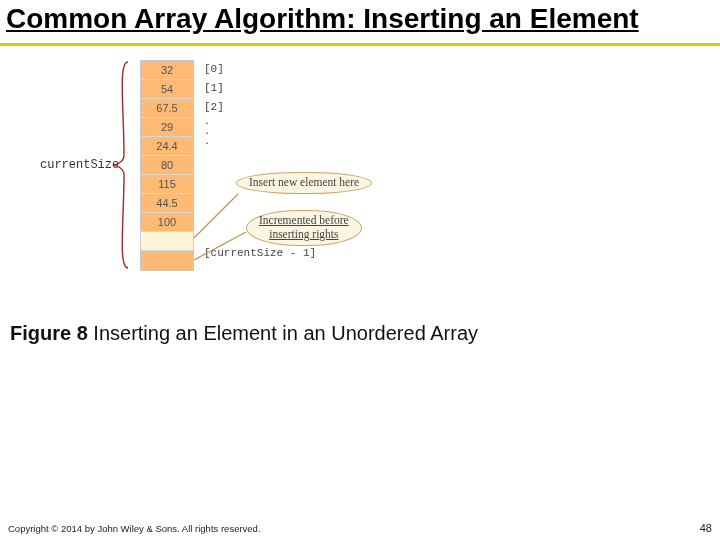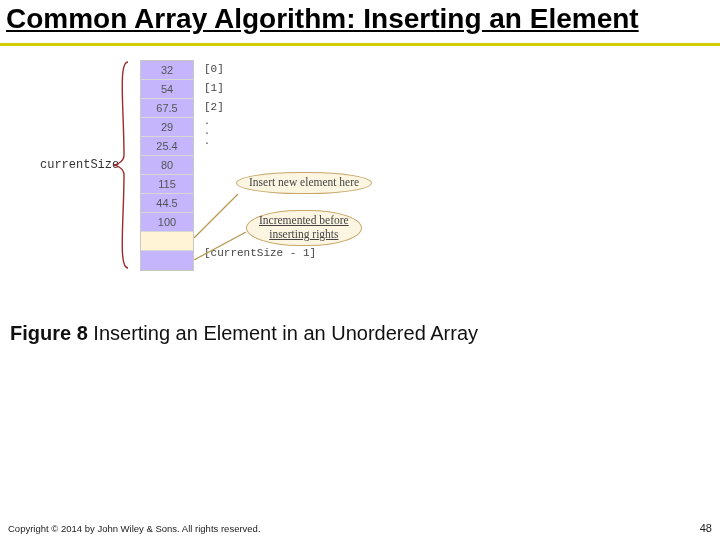--- a/index.html
+++ b/index.html
@@ -49,21 +49,21 @@
     background: #fff;
   }
   .cell {
     height: 19px;
     border-bottom: 1px solid #d8d8d8;
     font-size: 11px;
     color: #555;
     text-align: center;
     line-height: 19px;
     font-family: Verdana, Geneva, sans-serif;
-    background: #c4b5fd;
+    background: #fdba74;
   }
   .cell:last-child { border-bottom: none; }
   .cell.highlight { background: #fff5d6; }
   .idx-col {
     position: absolute;
     left: 160px;
     top: 0;
     width: 130px;
   }
   .idx {
@@ -138,21 +138,21 @@
 
     <svg class="brace" viewBox="0 0 18 210" preserveAspectRatio="none">
       <path d="M16 2 C6 2 12 50 12 95 C12 103 2 105 2 105 C2 105 12 107 12 115 C12 160 6 208 16 208"></path>
     </svg>
 
     <div class="array-box">
       <div class="cell">32</div>
       <div class="cell">54</div>
       <div class="cell">67.5</div>
       <div class="cell">29</div>
-      <div class="cell">25.4</div>
+      <div class="cell">24.4</div>
       <div class="cell">80</div>
       <div class="cell">115</div>
       <div class="cell">44.5</div>
       <div class="cell">100</div>
       <div class="cell highlight"></div>
       <div class="cell"></div>
     </div>
 
     <div class="idx-col">
       <div class="idx">[0]</div>

